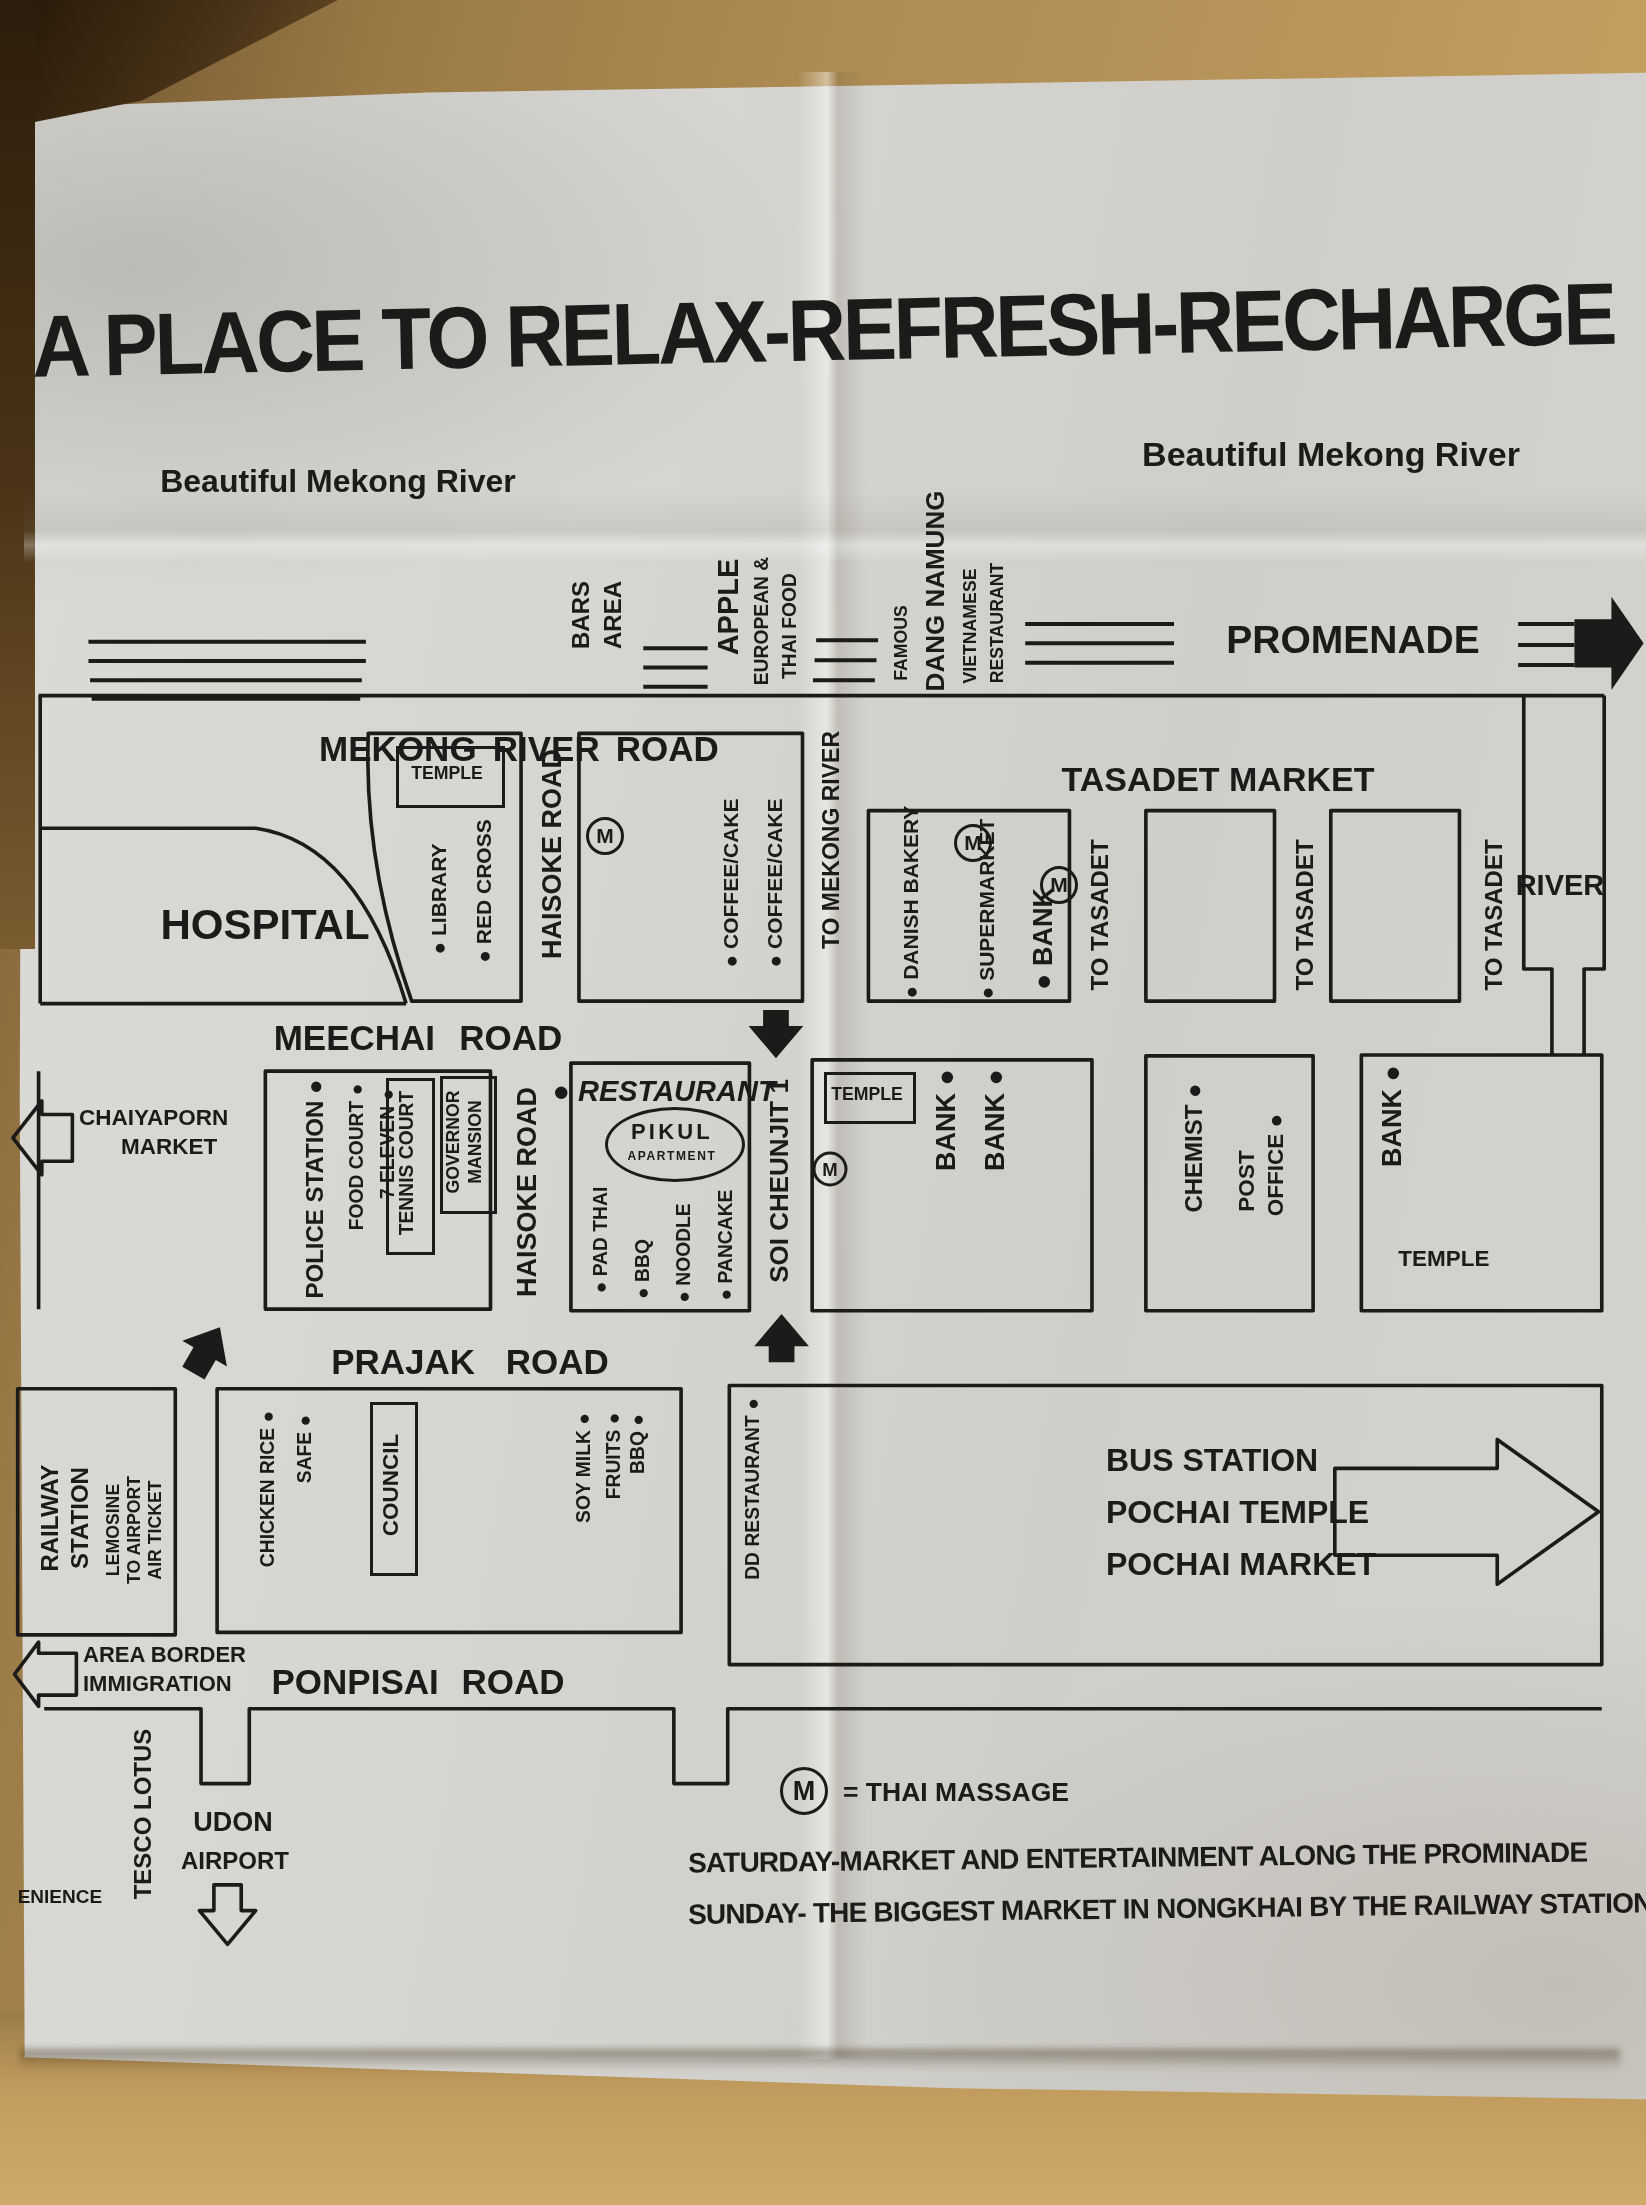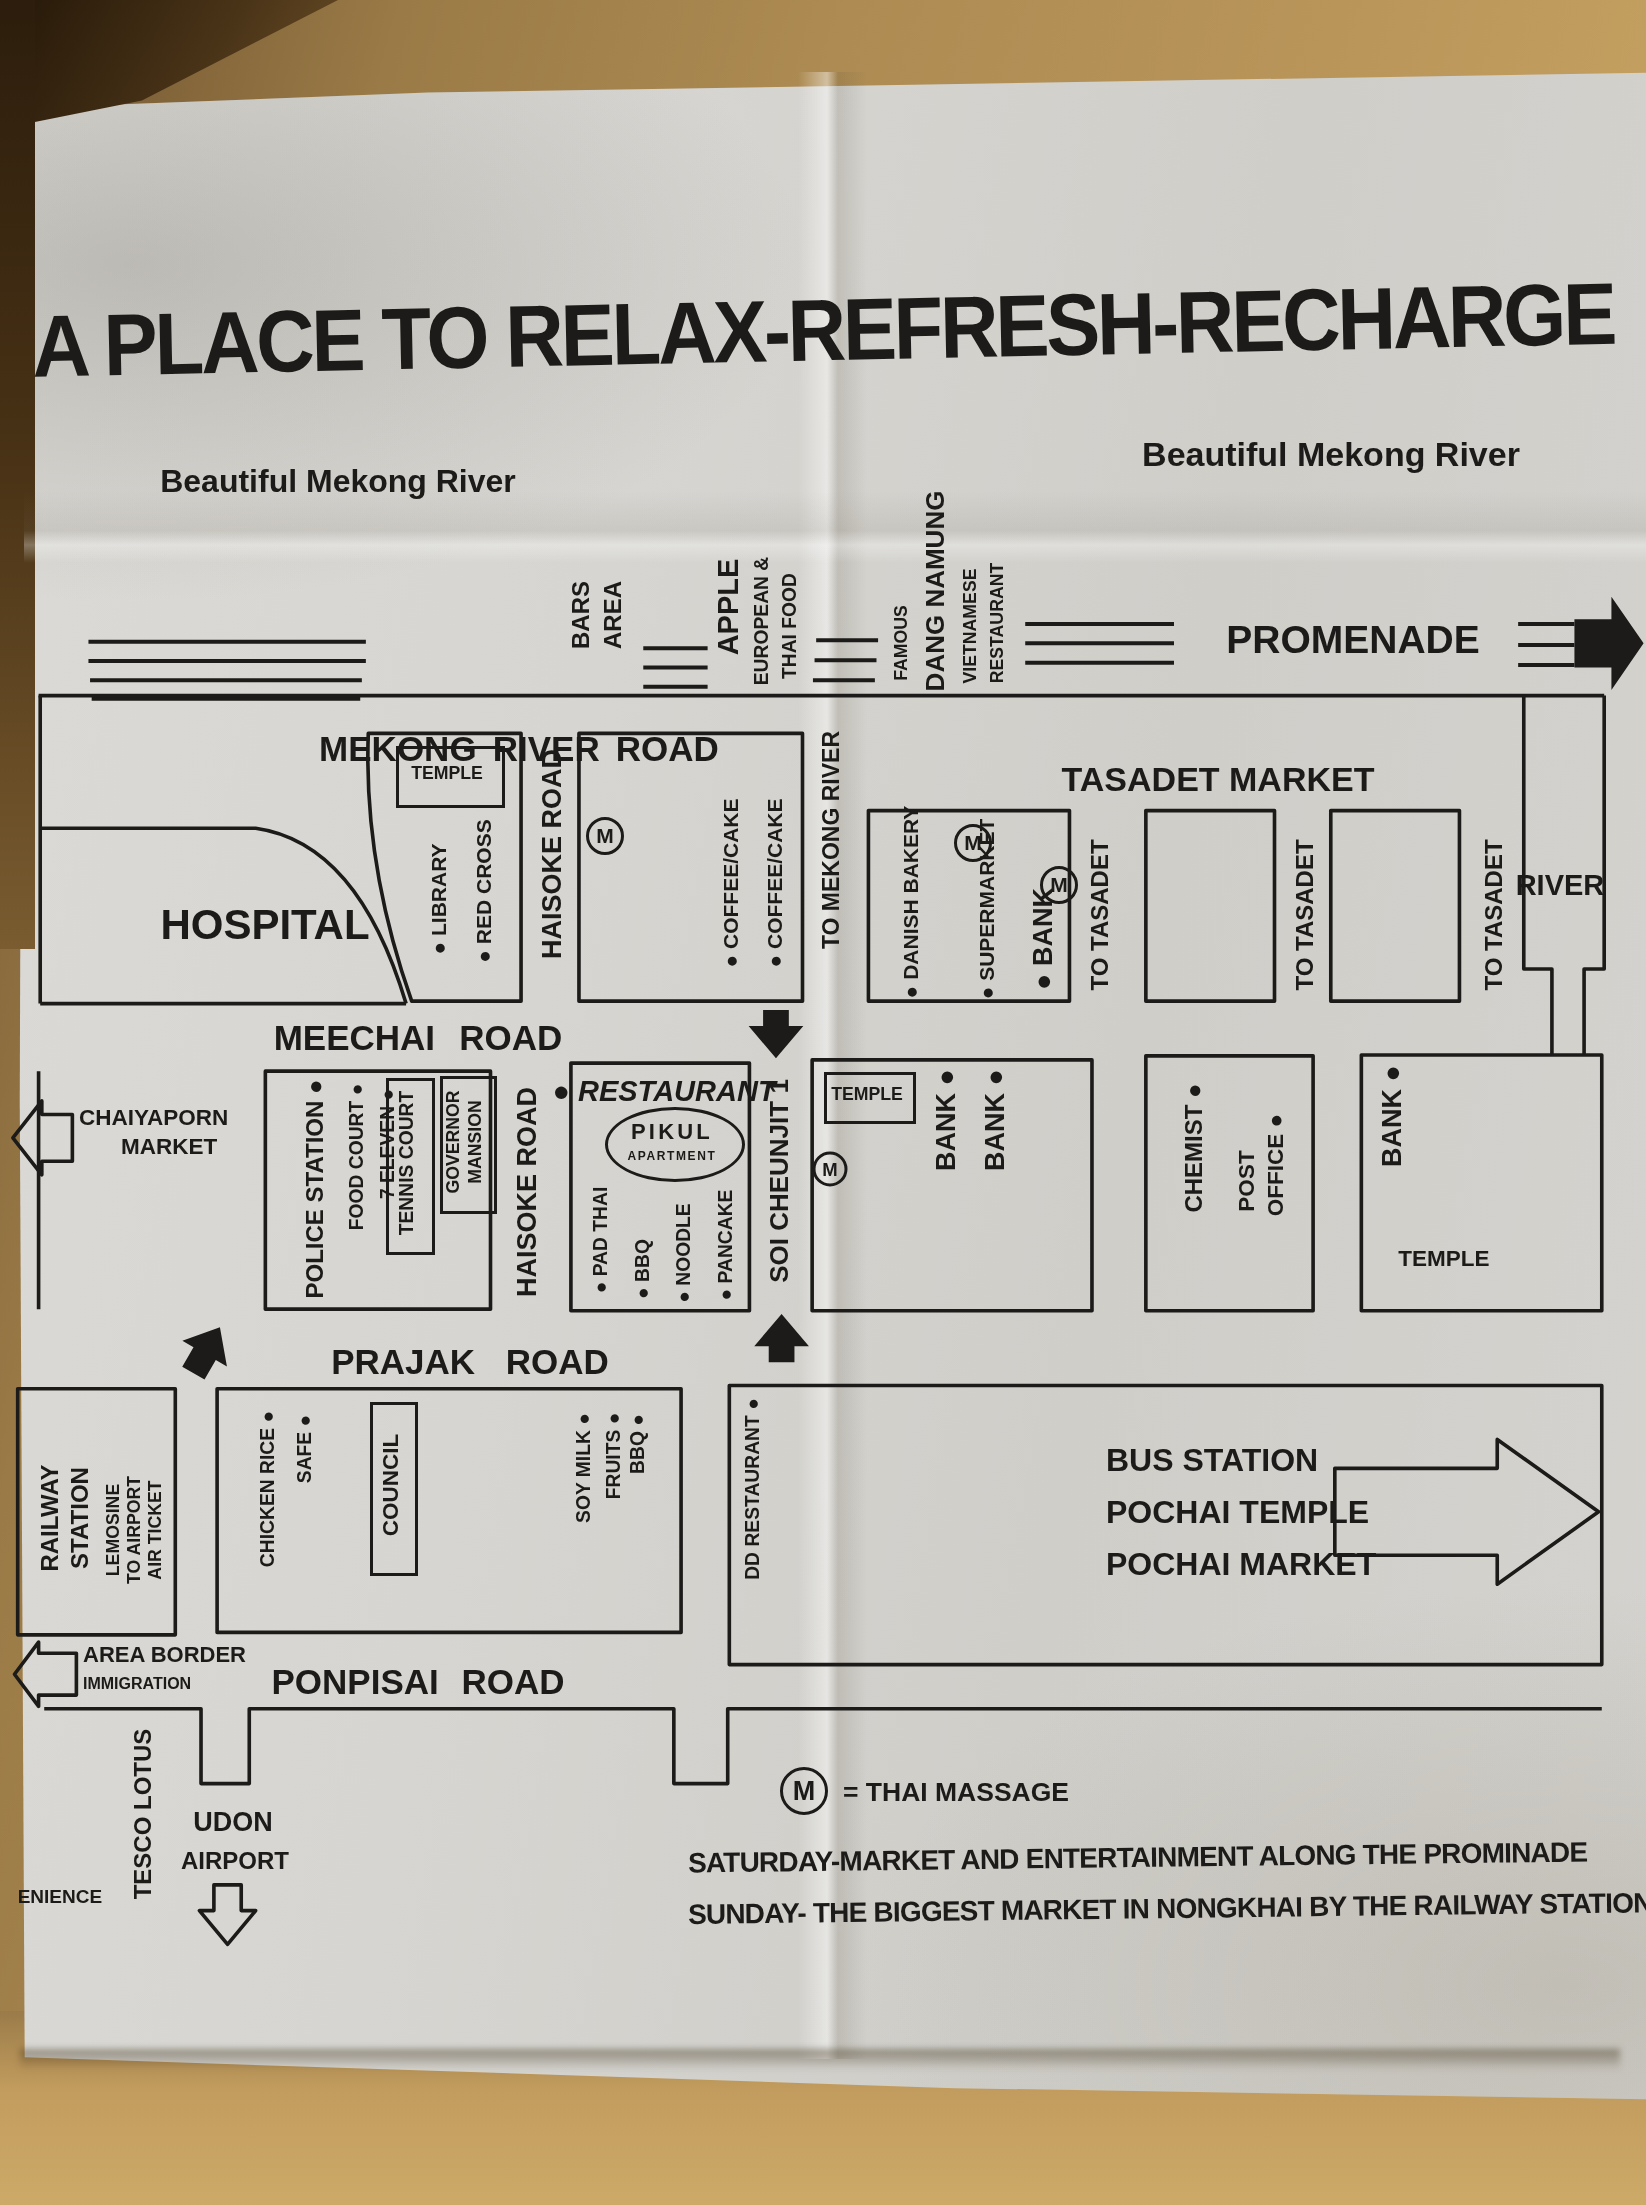--- a/index.html
+++ b/index.html
@@ -171,21 +171,21 @@
         <div class="lbl vl" style="left: 305px; top: 1449px; font-size: 19.3px;">SAFE ●</div>
         <div class="lbl vl" style="left: 391px; top: 1485px; font-size: 22.5px;">COUNCIL</div>
         <div class="lbl vl" style="left: 584px; top: 1468px; font-size: 19.3px;">SOY MILK ●</div>
         <div class="lbl vl" style="left: 614px; top: 1456px; font-size: 19.3px;">FRUITS ●</div>
         <div class="lbl vl" style="left: 638px; top: 1444px; font-size: 19.3px;">BBQ ●</div>
         <div class="lbl vl" style="left: 753px; top: 1489px; font-size: 19.3px;">DD RESTAURANT ●</div>
         <div class="lbl hll" style="left: 1106px; top: 1460px; font-size: 32px;">BUS STATION</div>
         <div class="lbl hll" style="left: 1106px; top: 1512px; font-size: 32px;">POCHAI TEMPLE</div>
         <div class="lbl hll" style="left: 1106px; top: 1564px; font-size: 32px;">POCHAI MARKET</div>
         <div class="lbl hll" style="left: 83px; top: 1655px; font-size: 22px;">AREA BORDER</div>
-        <div class="lbl hll" style="left: 83px; top: 1684px; font-size: 16px;">IMMIGRATION</div>
+        <div class="lbl hll" style="left: 83px; top: 1684px; font-size: 22px;">IMMIGRATION</div>
         <div class="lbl hl" style="left: 418px; top: 1681px; font-size: 35px; word-spacing: 13px;">PONPISAI  ROAD</div>
         <div class="lbl vl" style="left: 143px; top: 1814px; font-size: 24px;">TESCO LOTUS</div>
         <div class="lbl hl" style="left: 233px; top: 1822px; font-size: 27px;">UDON</div>
         <div class="lbl hl" style="left: 235px; top: 1861px; font-size: 24px;">AIRPORT</div>
         <div class="lbl hll" style="left: 17.7px; top: 1896px; font-size: 19px;">ENIENCE</div>
       </div>
     <div id="shapes">
         <div class="box" style="left: 396px; top: 746px; width: 103px; height: 56px;"></div>
         <div class="box" style="left: 824px; top: 1072px; width: 86px; height: 46px;"></div>
         <div class="box" style="left: 386px; top: 1078px; width: 43px; height: 171px;"></div>

